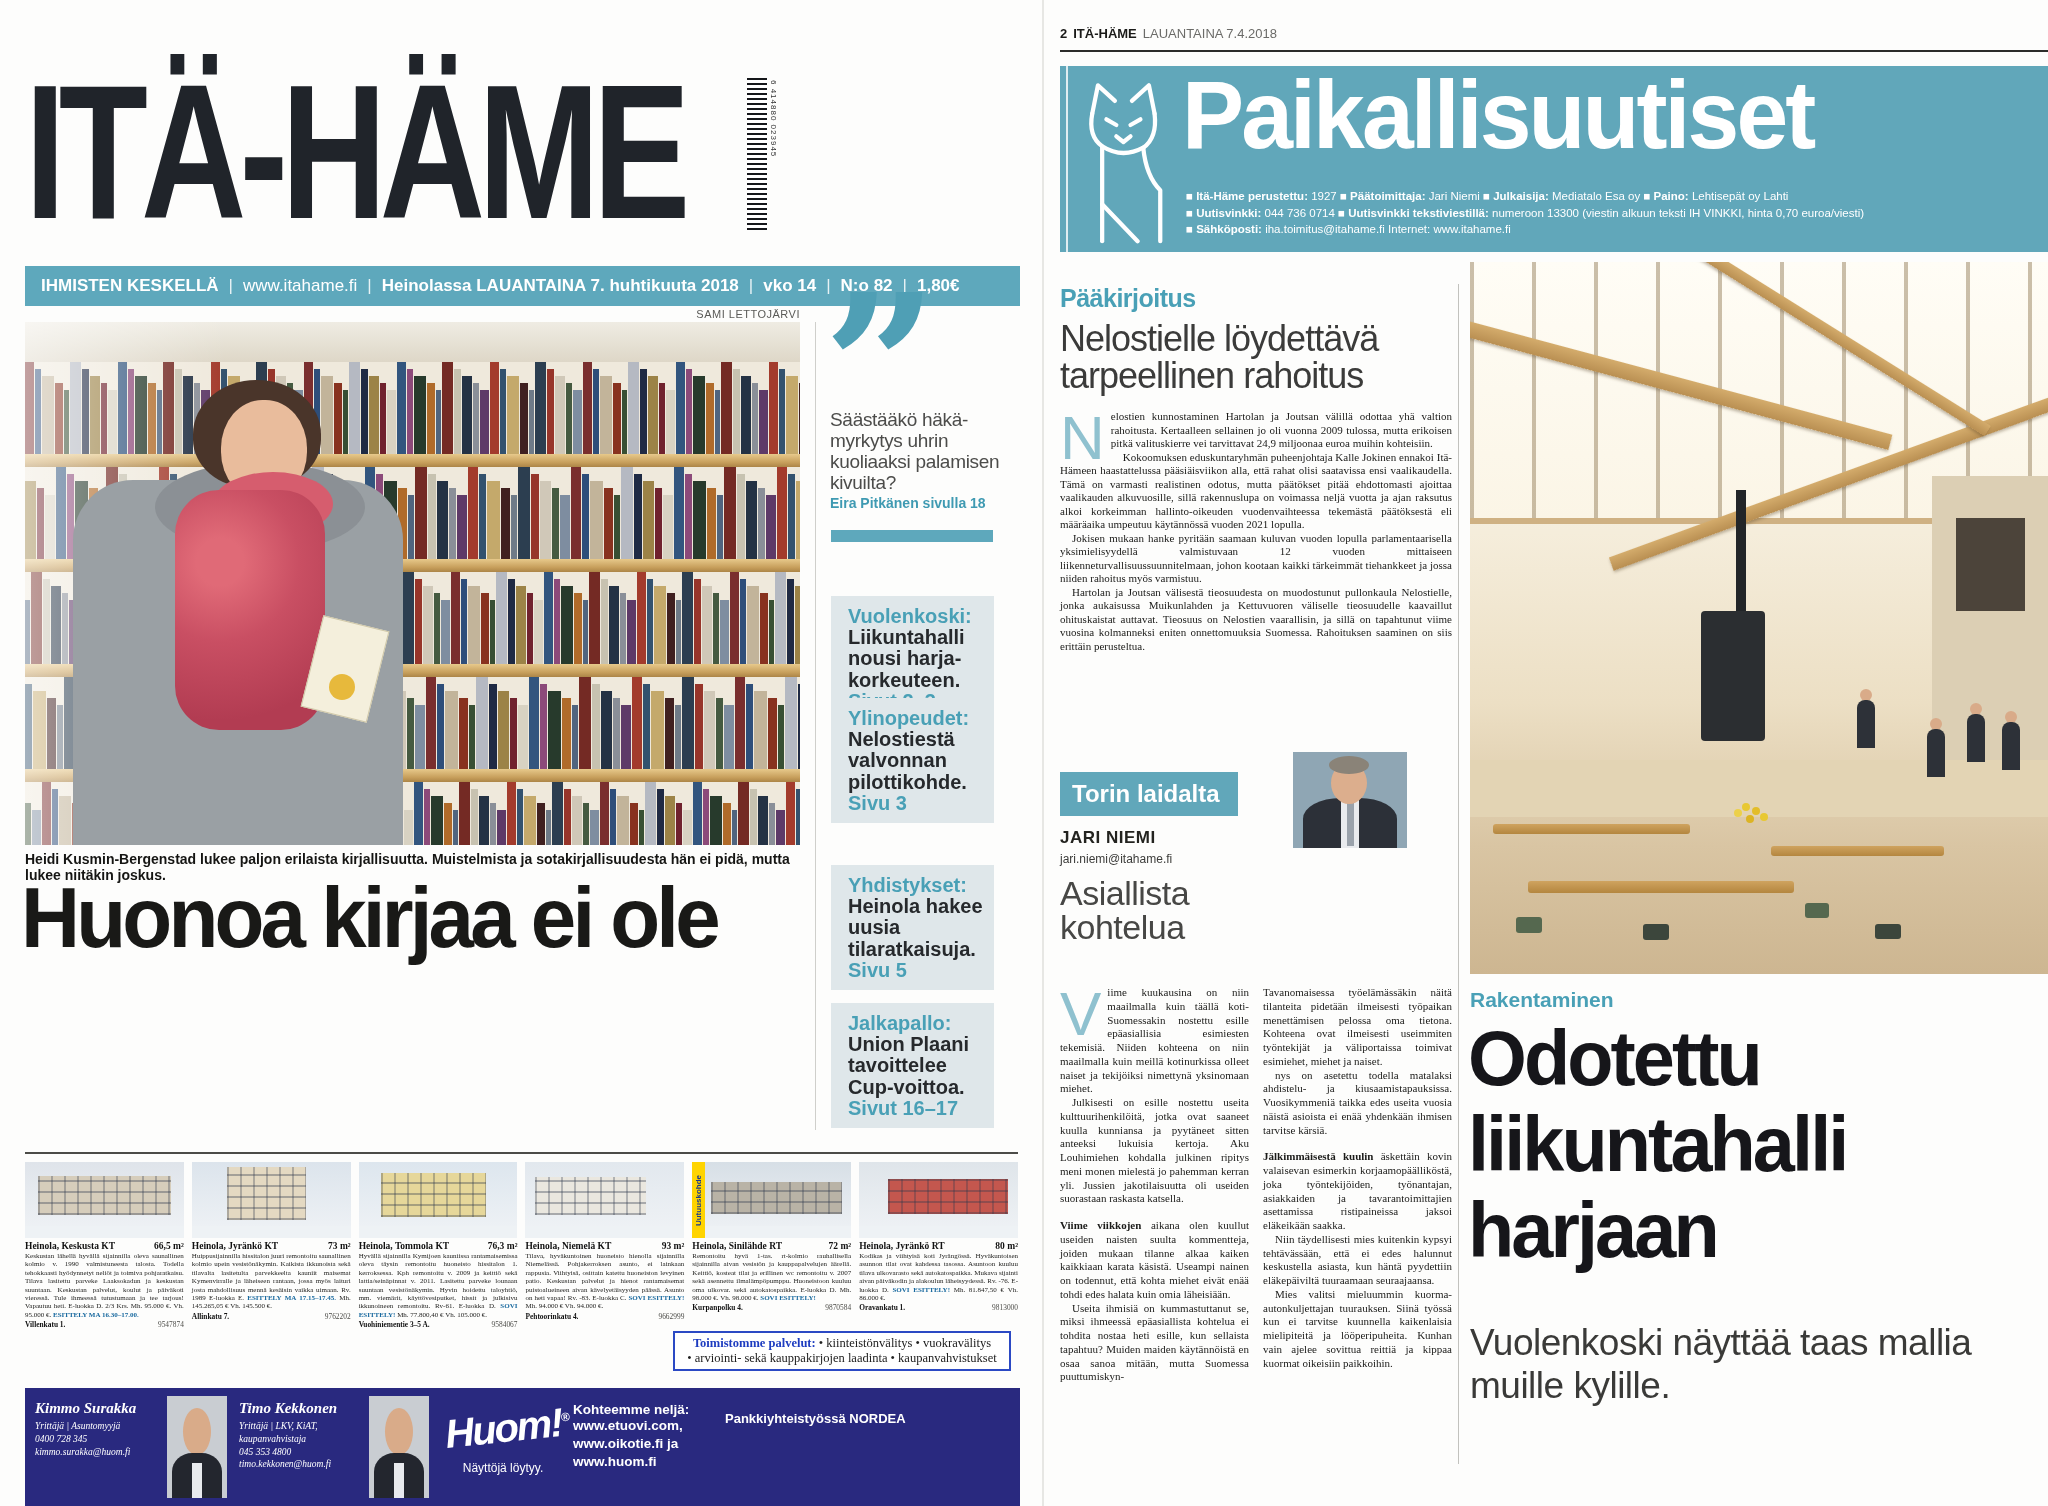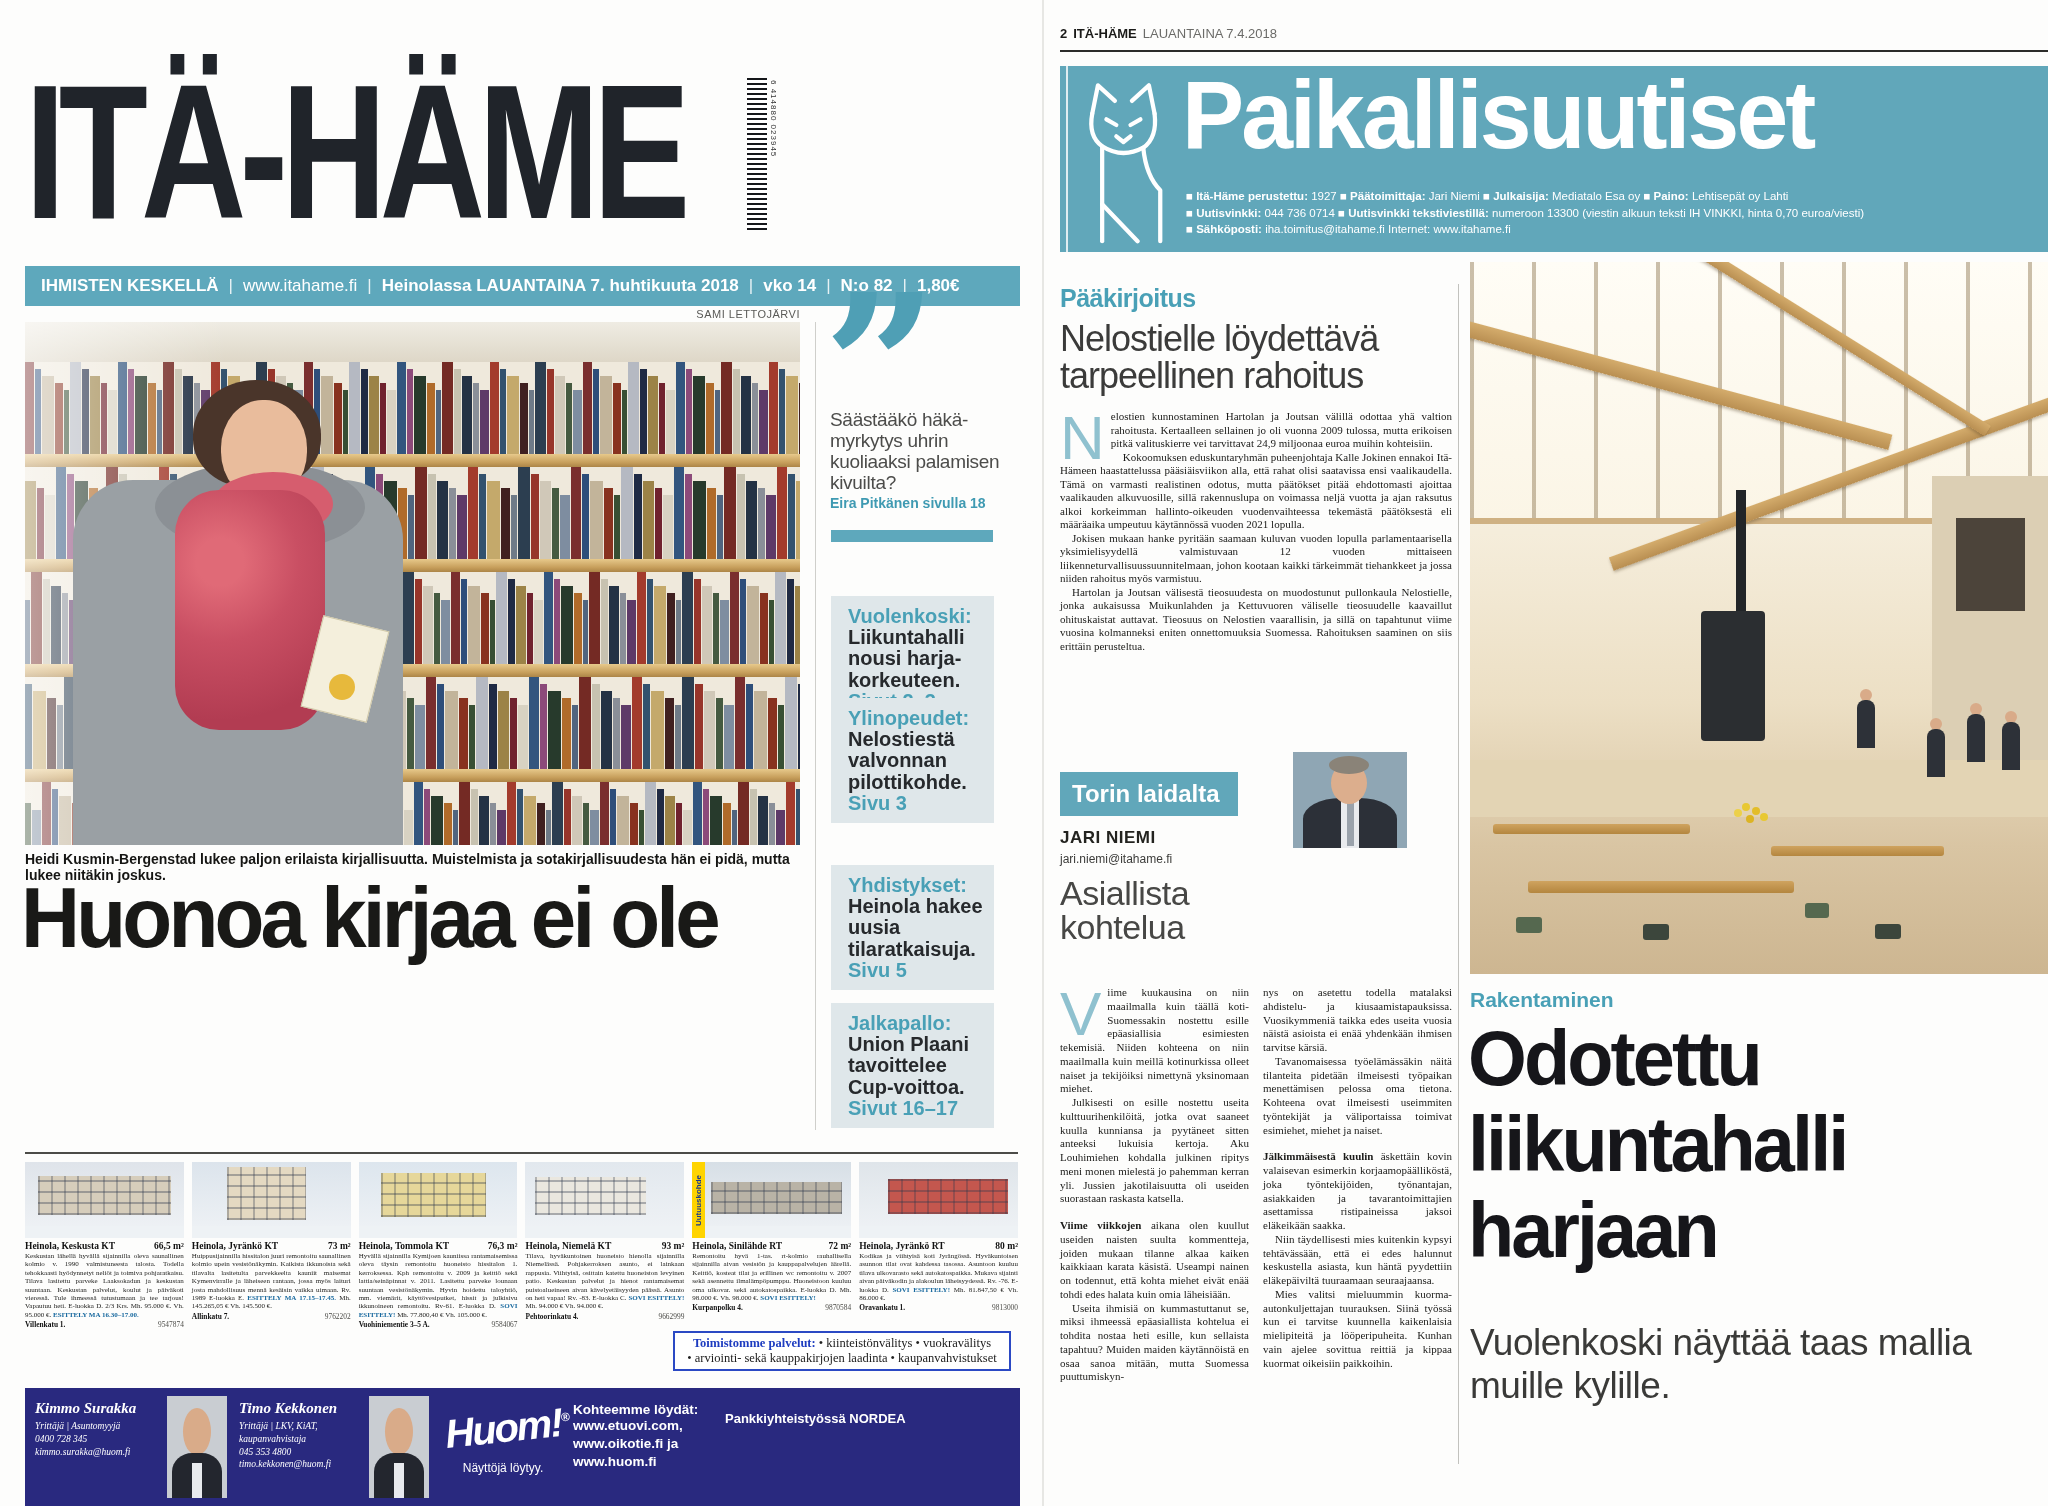--- a/index.html
+++ b/index.html
@@ -776,21 +776,21 @@
       <div class="fo agent-photo" style="left:344px;top:8px;width:60px;height:102px;">
         <div class="ap-head"></div>
           <div class="ap-suit"></div>
           <div class="ap-shirt"></div>
       </div>
       <div class="fo" style="left:420px;top:18px;width:116px;text-align:center;">
         <div class="huom-logo"><span>Huom!</span><span class="huom-reg">®</span></div>
         <div class="huom-tag">Näyttöjä löytyy.</div>
       </div>
       <div class="fo" style="left:548px;top:14px;width:140px;">
-        <div class="find-label">Kohteemme löydät:</div>
+        <div class="find-label">Kohteemme neljä:</div>
         <div id="find-lines">
             <div class="find-line">www.etuovi.com,</div>
             <div class="find-line">www.oikotie.fi ja</div>
             <div class="find-line">www.huom.fi</div>
           </div>
       </div>
       <div class="fo" style="left:700px;top:14px;width:292px;">
         <div class="office-bank">Pankkiyhteistyössä NORDEA</div>
       </div>
     </div>
@@ -852,22 +852,22 @@
       <div>kohtelua</div>
     </div>
     <div class="abs col-body">
       <div class="col-half" id="col1" style="left:0;">
           <p><span class="dropcap">V</span>iime kuukausina on niin maailmalla kuin täällä koti-Suomessakin nostettu esille epäasiallisia esimiesten tekemisiä. Niiden kohteena on niin maailmalla kuin meillä kotinurkissa olleet naiset ja tekijöiksi nimettynä yksinomaan miehet.</p>
           <p>Julkisesti on esille nostettu useita kulttuurihenkilöitä, jotka ovat saaneet kuulla kunniansa ja pyytäneet sitten anteeksi lukuisia kertoja. Aku Louhimiehen kohdalla julkinen ripitys meni monen mielestä jo pahemman kerran yli. Jussien jakotilaisuutta oli useiden suorastaan raskasta katsella.</p>
           <p class="spaced"><span class="para-lead">Viime viikkojen</span> aikana olen kuullut useiden naisten suulta kommentteja, joiden mukaan tilanne alkaa kaiken kaikkiaan karata käsistä. Useampi nainen on todennut, että kohta miehet eivät enää tohdi edes halata kuin omia läheisiään.</p>
           <p>Useita ihmisiä on kummastuttanut se, miksi ihmeessä epäasiallista kohtelua ei tohdita nostaa heti esille, kun sellaista tapahtuu? Muiden maiden käytännöistä en osaa sanoa mitään, mutta Suomessa puuttumiskyn-</p>
         </div>
       <div class="col-half" id="col2" style="left:203px;">
+          <p>Tavanomaisessa työelämässäkin näitä tilanteita pidetään ilmeisesti työpaikan menettämisen pelossa oma tietona. Kohteena ovat ilmeisesti useimmiten työntekijät ja väliportaissa toimivat esimiehet, miehet ja naiset.</p>
           <p>nys on asetettu todella matalaksi ahdistelu- ja kiusaamistapauksissa. Vuosikymmeniä taikka edes useita vuosia näistä asioista ei enää yhdenkään ihmisen tarvitse kärsiä.</p>
-          <p>Tavanomaisessa työelämässäkin näitä tilanteita pidetään ilmeisesti työpaikan menettämisen pelossa oma tietona. Kohteena ovat ilmeisesti useimmiten työntekijät ja väliportaissa toimivat esimiehet, miehet ja naiset.</p>
           <p class="spaced"><span class="para-lead">Jälkimmäisestä kuulin</span> äskettäin kovin valaisevan esimerkin korjaamopäälliköstä, joka työntekijöiden, työnantajan, asiakkaiden ja tavarantoimittajien asettamissa ristipaineissa jaksoi eläkeikään saakka.</p>
           <p>Niin täydellisesti mies kuitenkin kypsyi tehtävässään, että ei edes halunnut keskustella asiasta, kun häntä pyydettiin eläkepäiviltä tuuraamaan seuraajaansa.</p>
           <p>Mies valitsi mieluummin kuorma-autonkuljettajan tuurauksen. Siinä työssä kun ei tarvitse kuunnella kaikenlaisia mielipiteitä ja lööperipuheita. Kunhan vain ajelee sovittua reittiä ja kippaa kuormat oikeisiin paikkoihin.</p>
         </div>
     </div>
 
     <div class="abs v-rule"></div>
 
     <div class="abs gym-photo">
       <div class="gym-win"></div>

